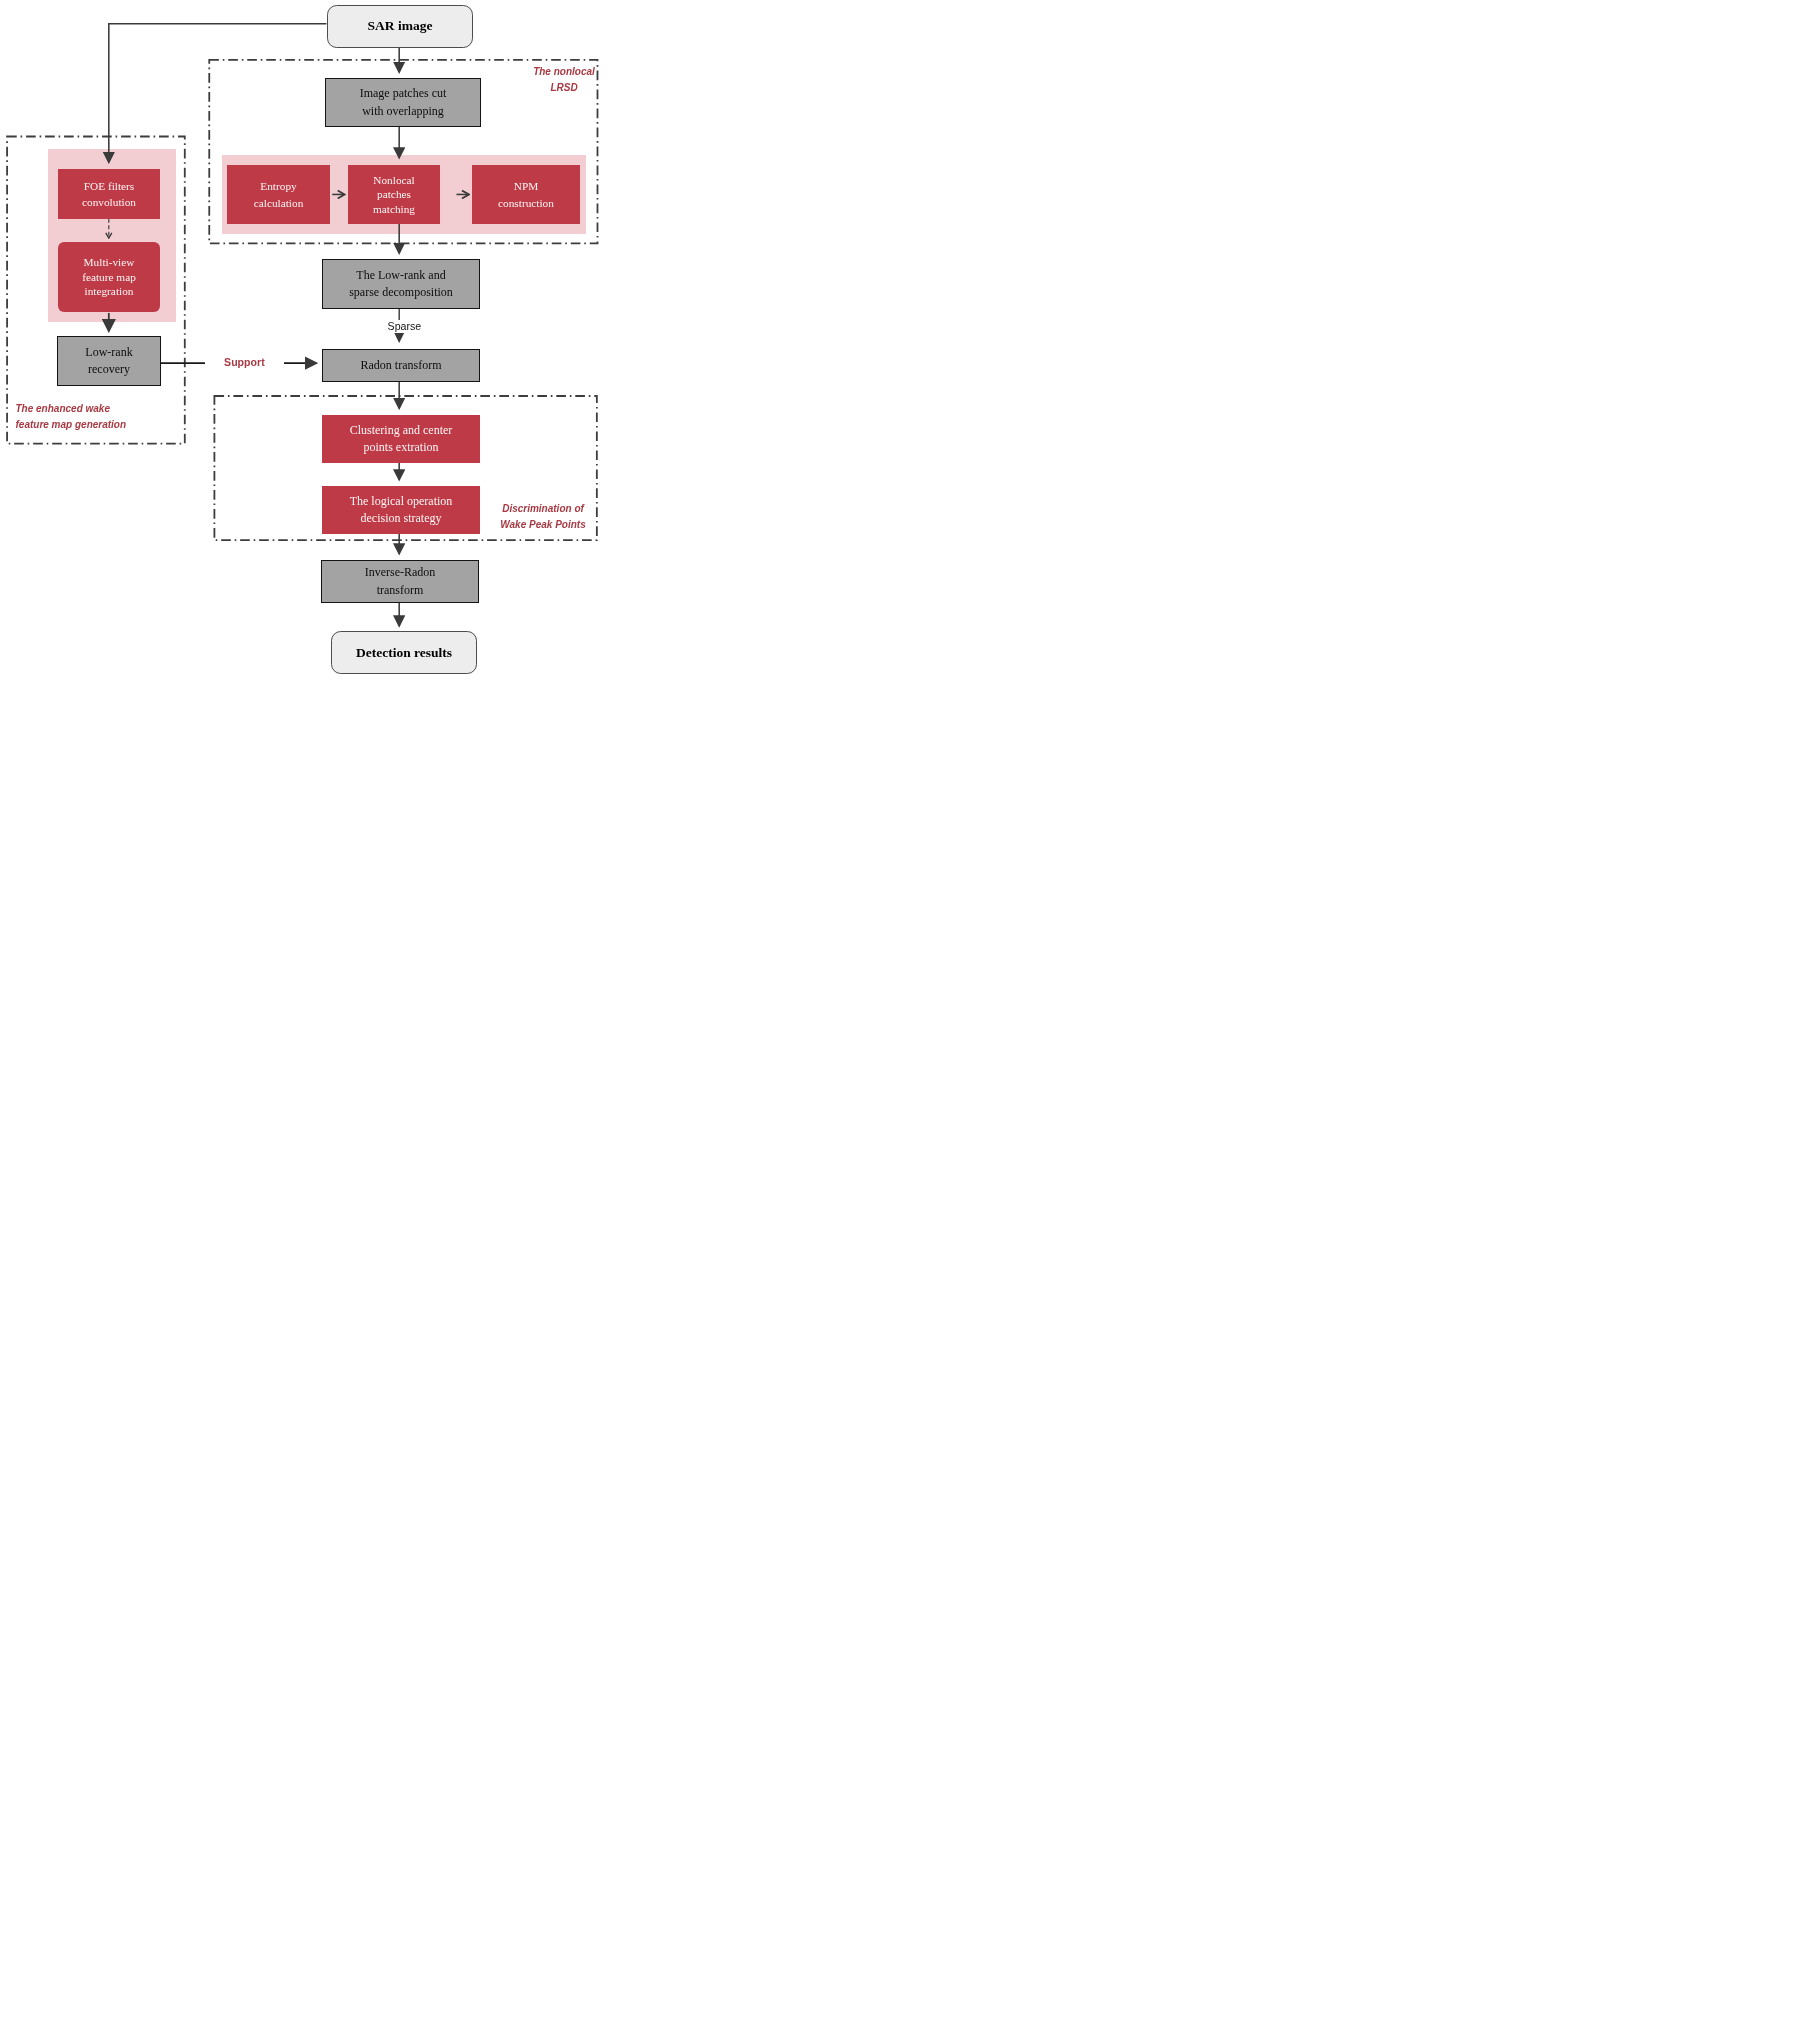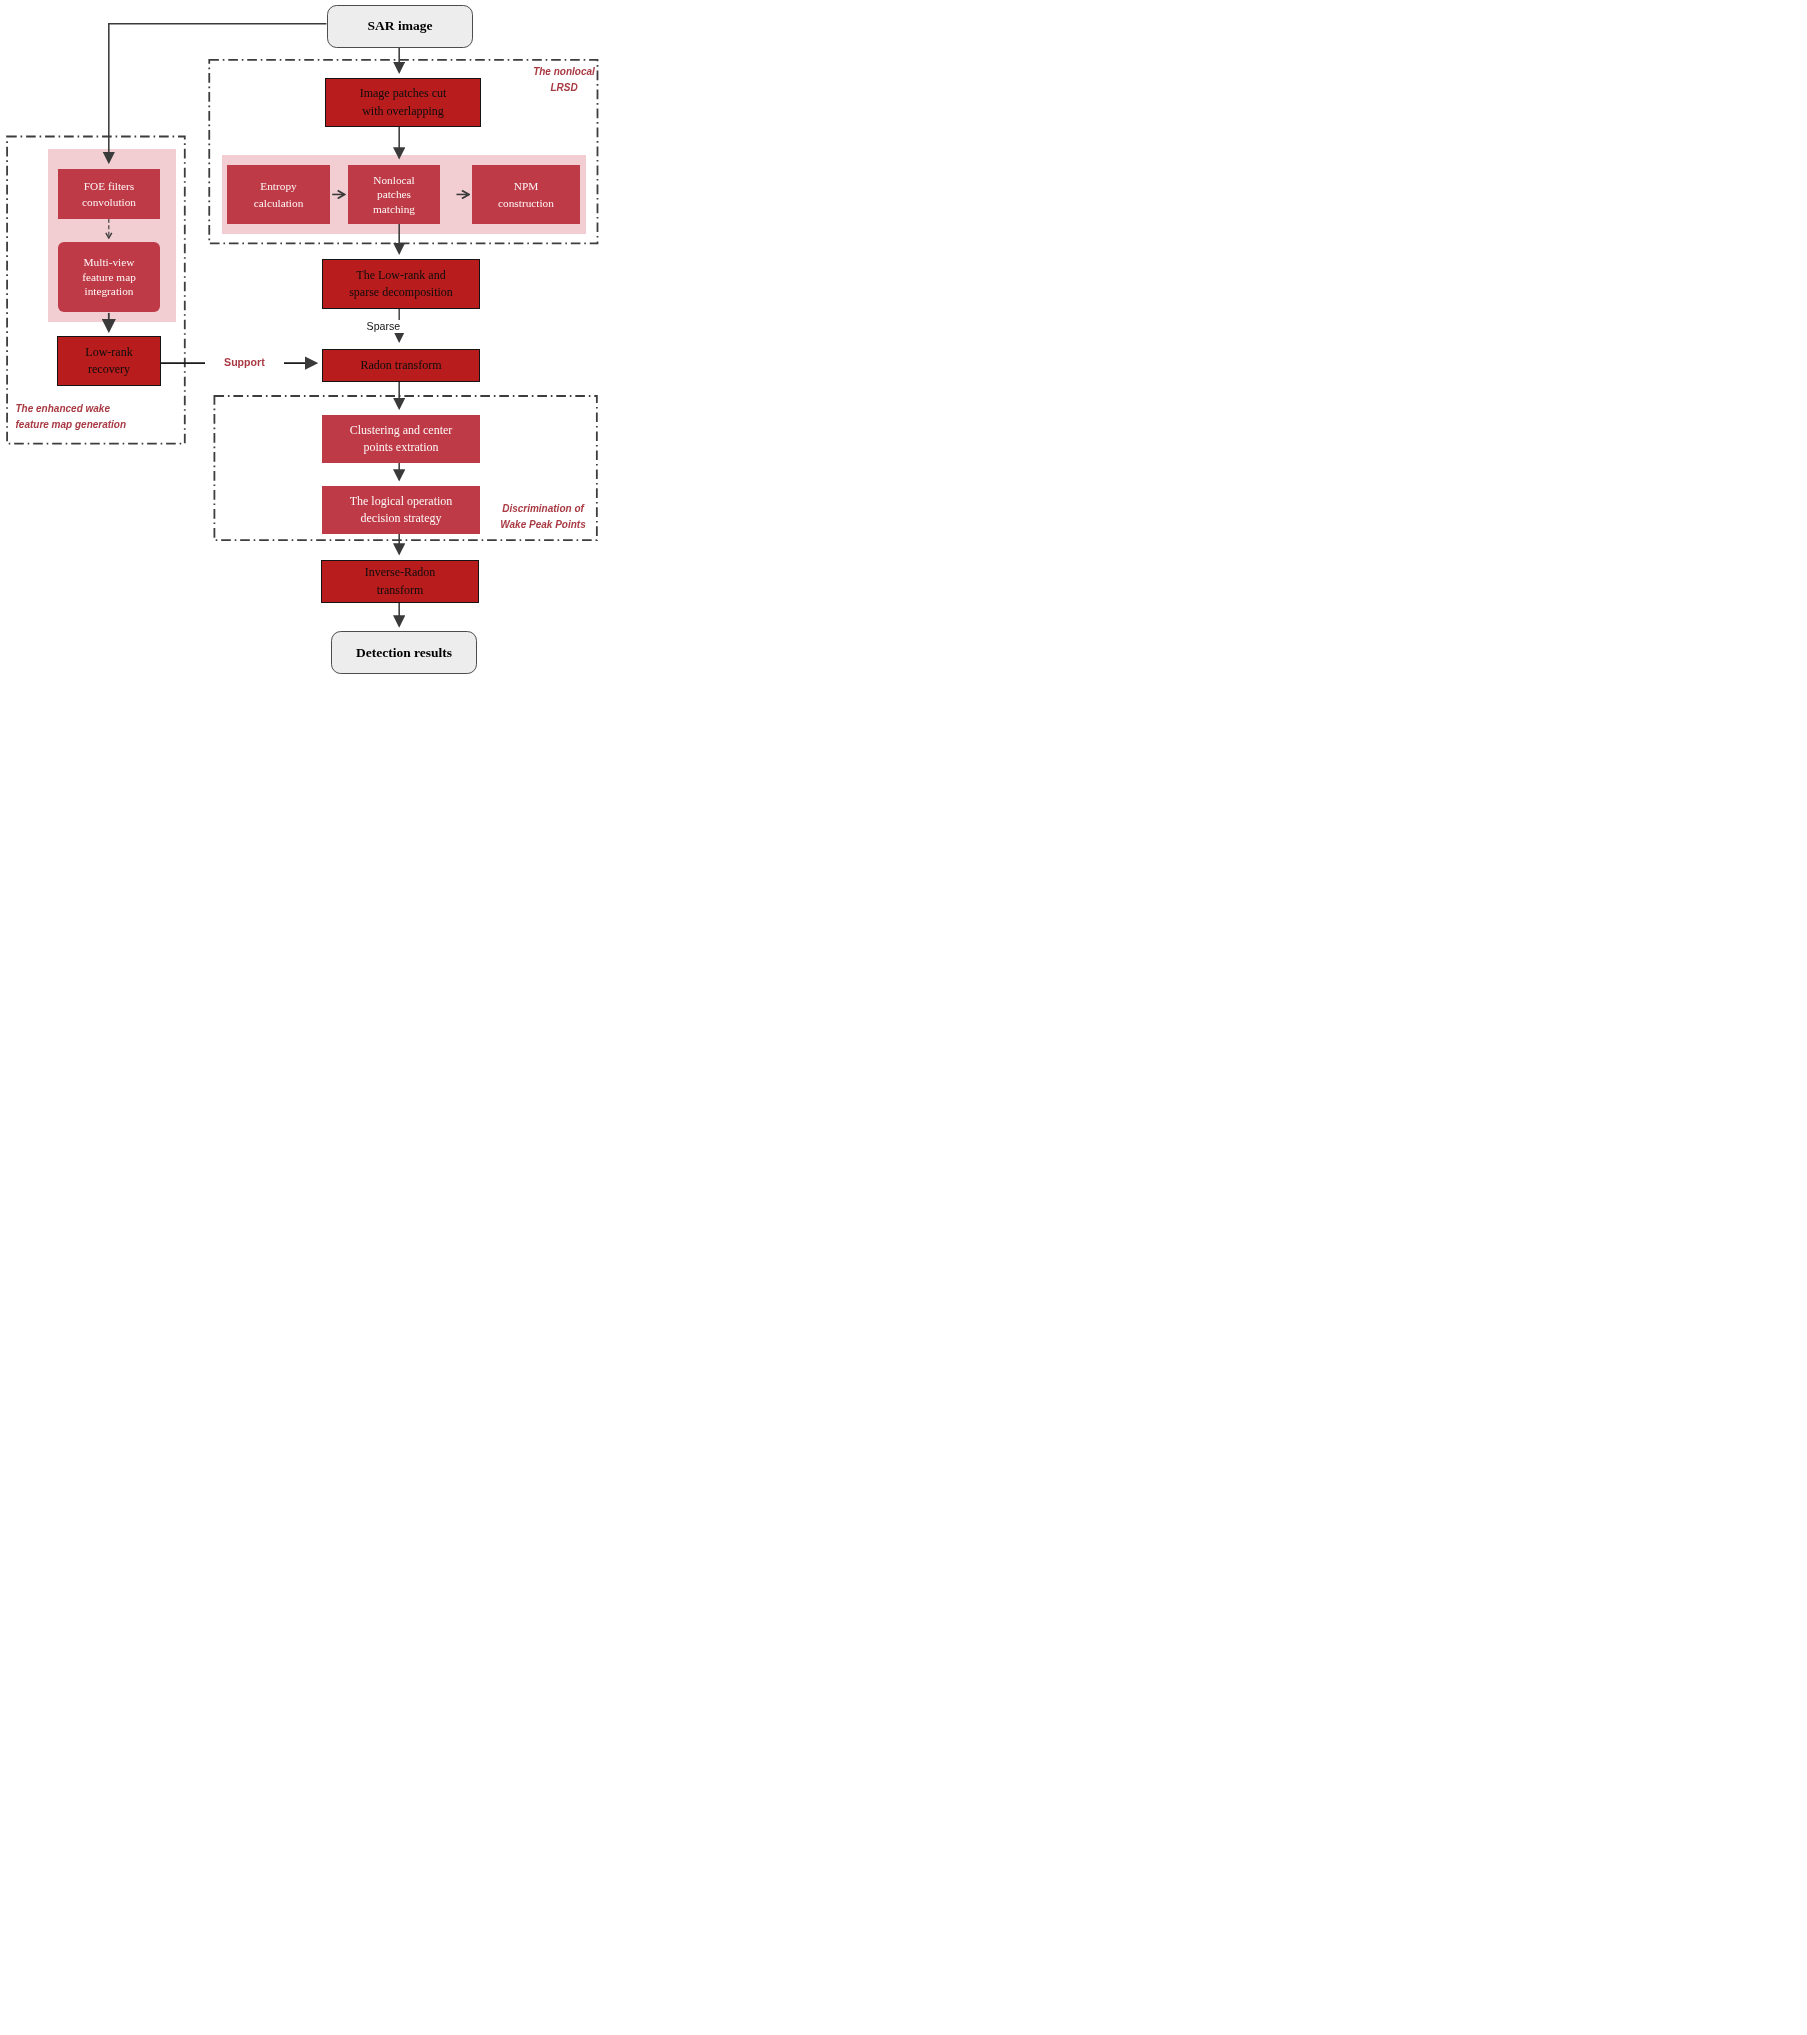--- a/index.html
+++ b/index.html
@@ -7,21 +7,21 @@
     position:relative;width:602px;height:678px;background:#ffffff;
     font-family:"Liberation Serif", serif;overflow:hidden;
   }
   .band{position:absolute;z-index:1;background:#f2ced3;}
   #edges{position:absolute;left:0;top:0;z-index:2;}
   .node{
     position:absolute;z-index:3;display:flex;align-items:center;justify-content:center;
     text-align:center;box-sizing:border-box;
   }
   .node .txt{display:block;width:100%;}
-  .white{background:#b91c1c;border:1.3px solid #141414;color:#0d0d0d;}
+  .white{background:#a3a3a3;border:1.3px solid #141414;color:#0d0d0d;}
   .red{background:#bf3a47;color:#fdf6f6;}
   .pill{background:#ededed;border:1.3px solid #4d4d4d;border-radius:9.7px;color:#000;font-weight:bold;}
   .fs-main{font-size:12px;line-height:1.42;}
   .fs-small{font-size:11.3px;line-height:1.45;}
   .fs-title{font-size:13.5px;}
   .rlabel{
     position:absolute;z-index:4;color:#a93a43;
     font-family:"Liberation Sans", sans-serif;font-style:italic;font-weight:600;
     font-size:10px;line-height:1.55;
   }
@@ -158,21 +158,21 @@
     <span class="txt">
       <span>Inverse-Radon</span><br>
       <span>transform</span>
     </span>
   </div>
 
   <div class="node pill fs-title" style="left:331px;top:631px;width:146px;height:43px;">
     <span class="txt">Detection results</span>
   </div>
 
-  <div class="edge-label" style="left:357px;top:320px;width:49px;">
+  <div class="edge-label" style="left:378px;top:320px;width:49px;">
     <span>Sparse</span>
   </div>
   <div class="edge-label sup" style="left:205px;top:356px;width:75px;">
     <span>Support</span>
   </div>
 
   <div class="rlabel" style="left:514px;top:64px;width:100px;text-align:center;">
     <span>The nonlocal</span><br>
     <span>LRSD</span>
   </div>

